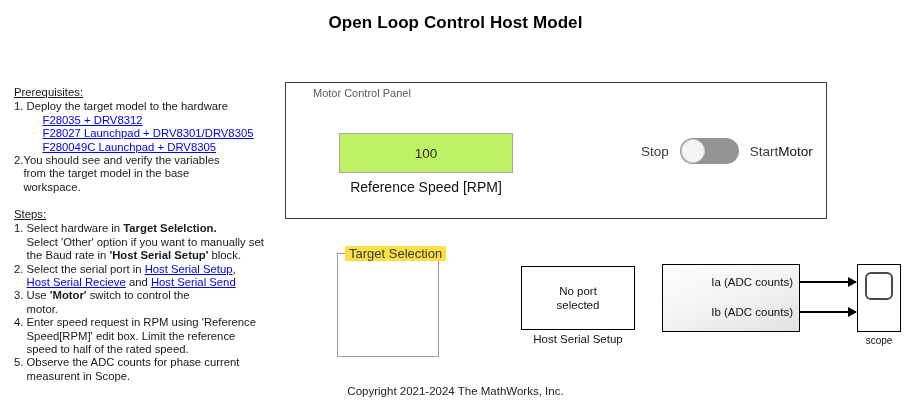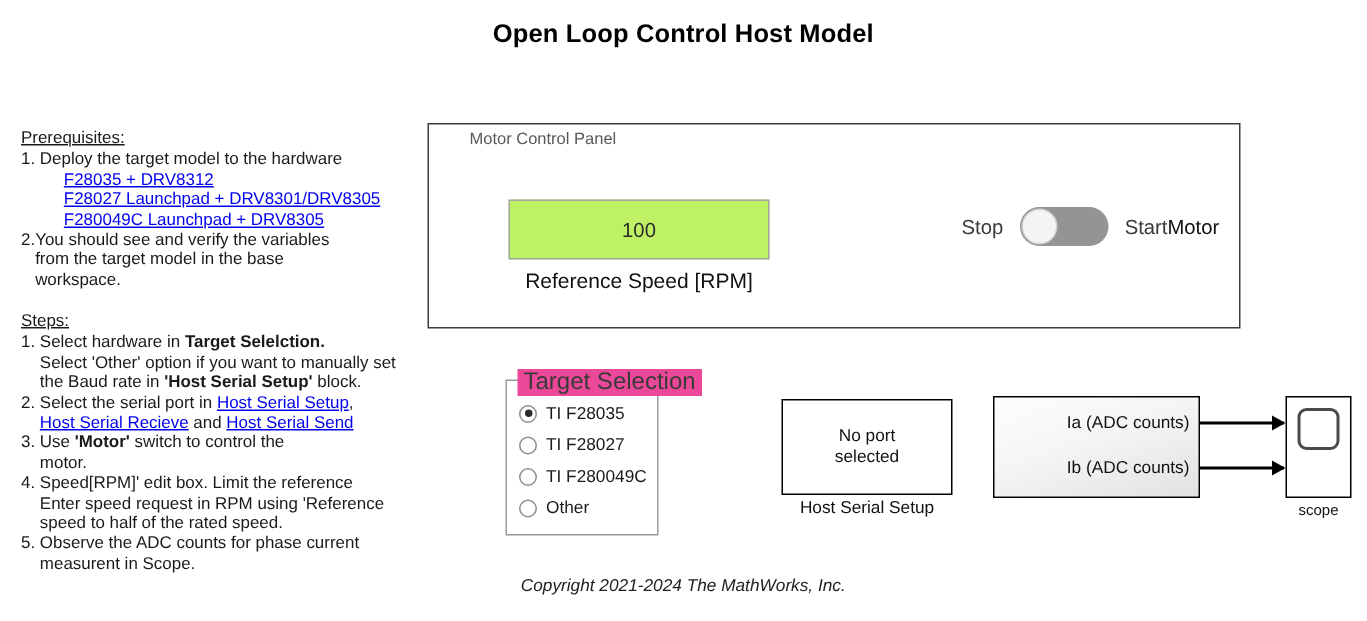--- a/index.html
+++ b/index.html
@@ -166,23 +166,23 @@
     width: 102px;
     height: 104px;
     border: 1px solid #9a9a9a;
     box-sizing: border-box;
     background: #ffffff;
   }
   #target-selection-legend {
     position: absolute;
     left: 7px;
     top: -8px;
-    background: #ec4899;
+    background: #fde047;
     padding: 0 4px;
-    font-size: 16px;
+    font-size: 13px;
     color: #3a3a3a;
     white-space: nowrap;
   }
   .radio-row {
     display: flex;
     align-items: center;
     gap: 6px;
     margin: 0 0 0 8px;
     height: 21px;
     cursor: pointer;
@@ -302,21 +302,20 @@
 
   
   #copyright {
     position: absolute;
     left: 0;
     top: 385px;
     width: 911px;
     text-align: center;
     font-size: 11.5px;
     color: #222;
-    font-style: italic;
   }
 </style>
 </head>
 <body>
 
 <div id="page-title">Open Loop Control Host Model</div>
 
 <div id="prereq-block" class="notes-block">
   <span class="notes-heading">Prerequisites:</span>
 
@@ -364,22 +363,22 @@
     <span class="note-num">3. </span>
     <span class="note-text">
       <span class="note-line"><span>Use </span><span class="bold">'Motor'</span><span> switch to control the</span></span>
       <span class="note-line">motor.</span>
     </span>
   </div>
 
   <div class="note-item">
     <span class="note-num">4. </span>
     <span class="note-text">
+      <span class="note-line">Enter speed request in RPM using 'Reference</span>
       <span class="note-line">Speed[RPM]' edit box. Limit the reference</span>
-      <span class="note-line">Enter speed request in RPM using 'Reference</span>
       <span class="note-line">speed to  half of the rated speed.</span>
     </span>
   </div>
 
   <div class="note-item">
     <span class="note-num">5. </span>
     <span class="note-text">
       <span class="note-line">Observe the ADC counts for phase current</span>
       <span class="note-line">measurent in Scope.</span>
     </span>
@@ -401,43 +400,20 @@
         <div class="knob"></div>
       </div>
       <span class="switch-side-label">Start</span>
     </div>
     <div id="motor-switch-label">Motor</div>
   </div>
 </div>
 
 <div id="target-selection-group">
   <div id="target-selection-legend">Target Selection</div>
-  <div id="radio-list">
-
-    <div class="radio-row">
-      <span class="radio-mark checked"></span>
-      <span class="radio-label">TI F28035</span>
-    </div>
-
-    <div class="radio-row">
-      <span class="radio-mark"></span>
-      <span class="radio-label">TI F28027</span>
-    </div>
-
-    <div class="radio-row">
-      <span class="radio-mark"></span>
-      <span class="radio-label">TI F280049C</span>
-    </div>
-
-    <div class="radio-row">
-      <span class="radio-mark"></span>
-      <span class="radio-label">Other</span>
-    </div>
-
-  </div>
 </div>
 
 <div id="host-serial-setup-wrap" class="sl-block-wrap">
   <div id="host-serial-setup-block" class="sl-block">
     <div id="host-serial-setup-text">No port
 selected</div>
   </div>
   <div class="sl-caption">Host Serial Setup</div>
 </div>
 

